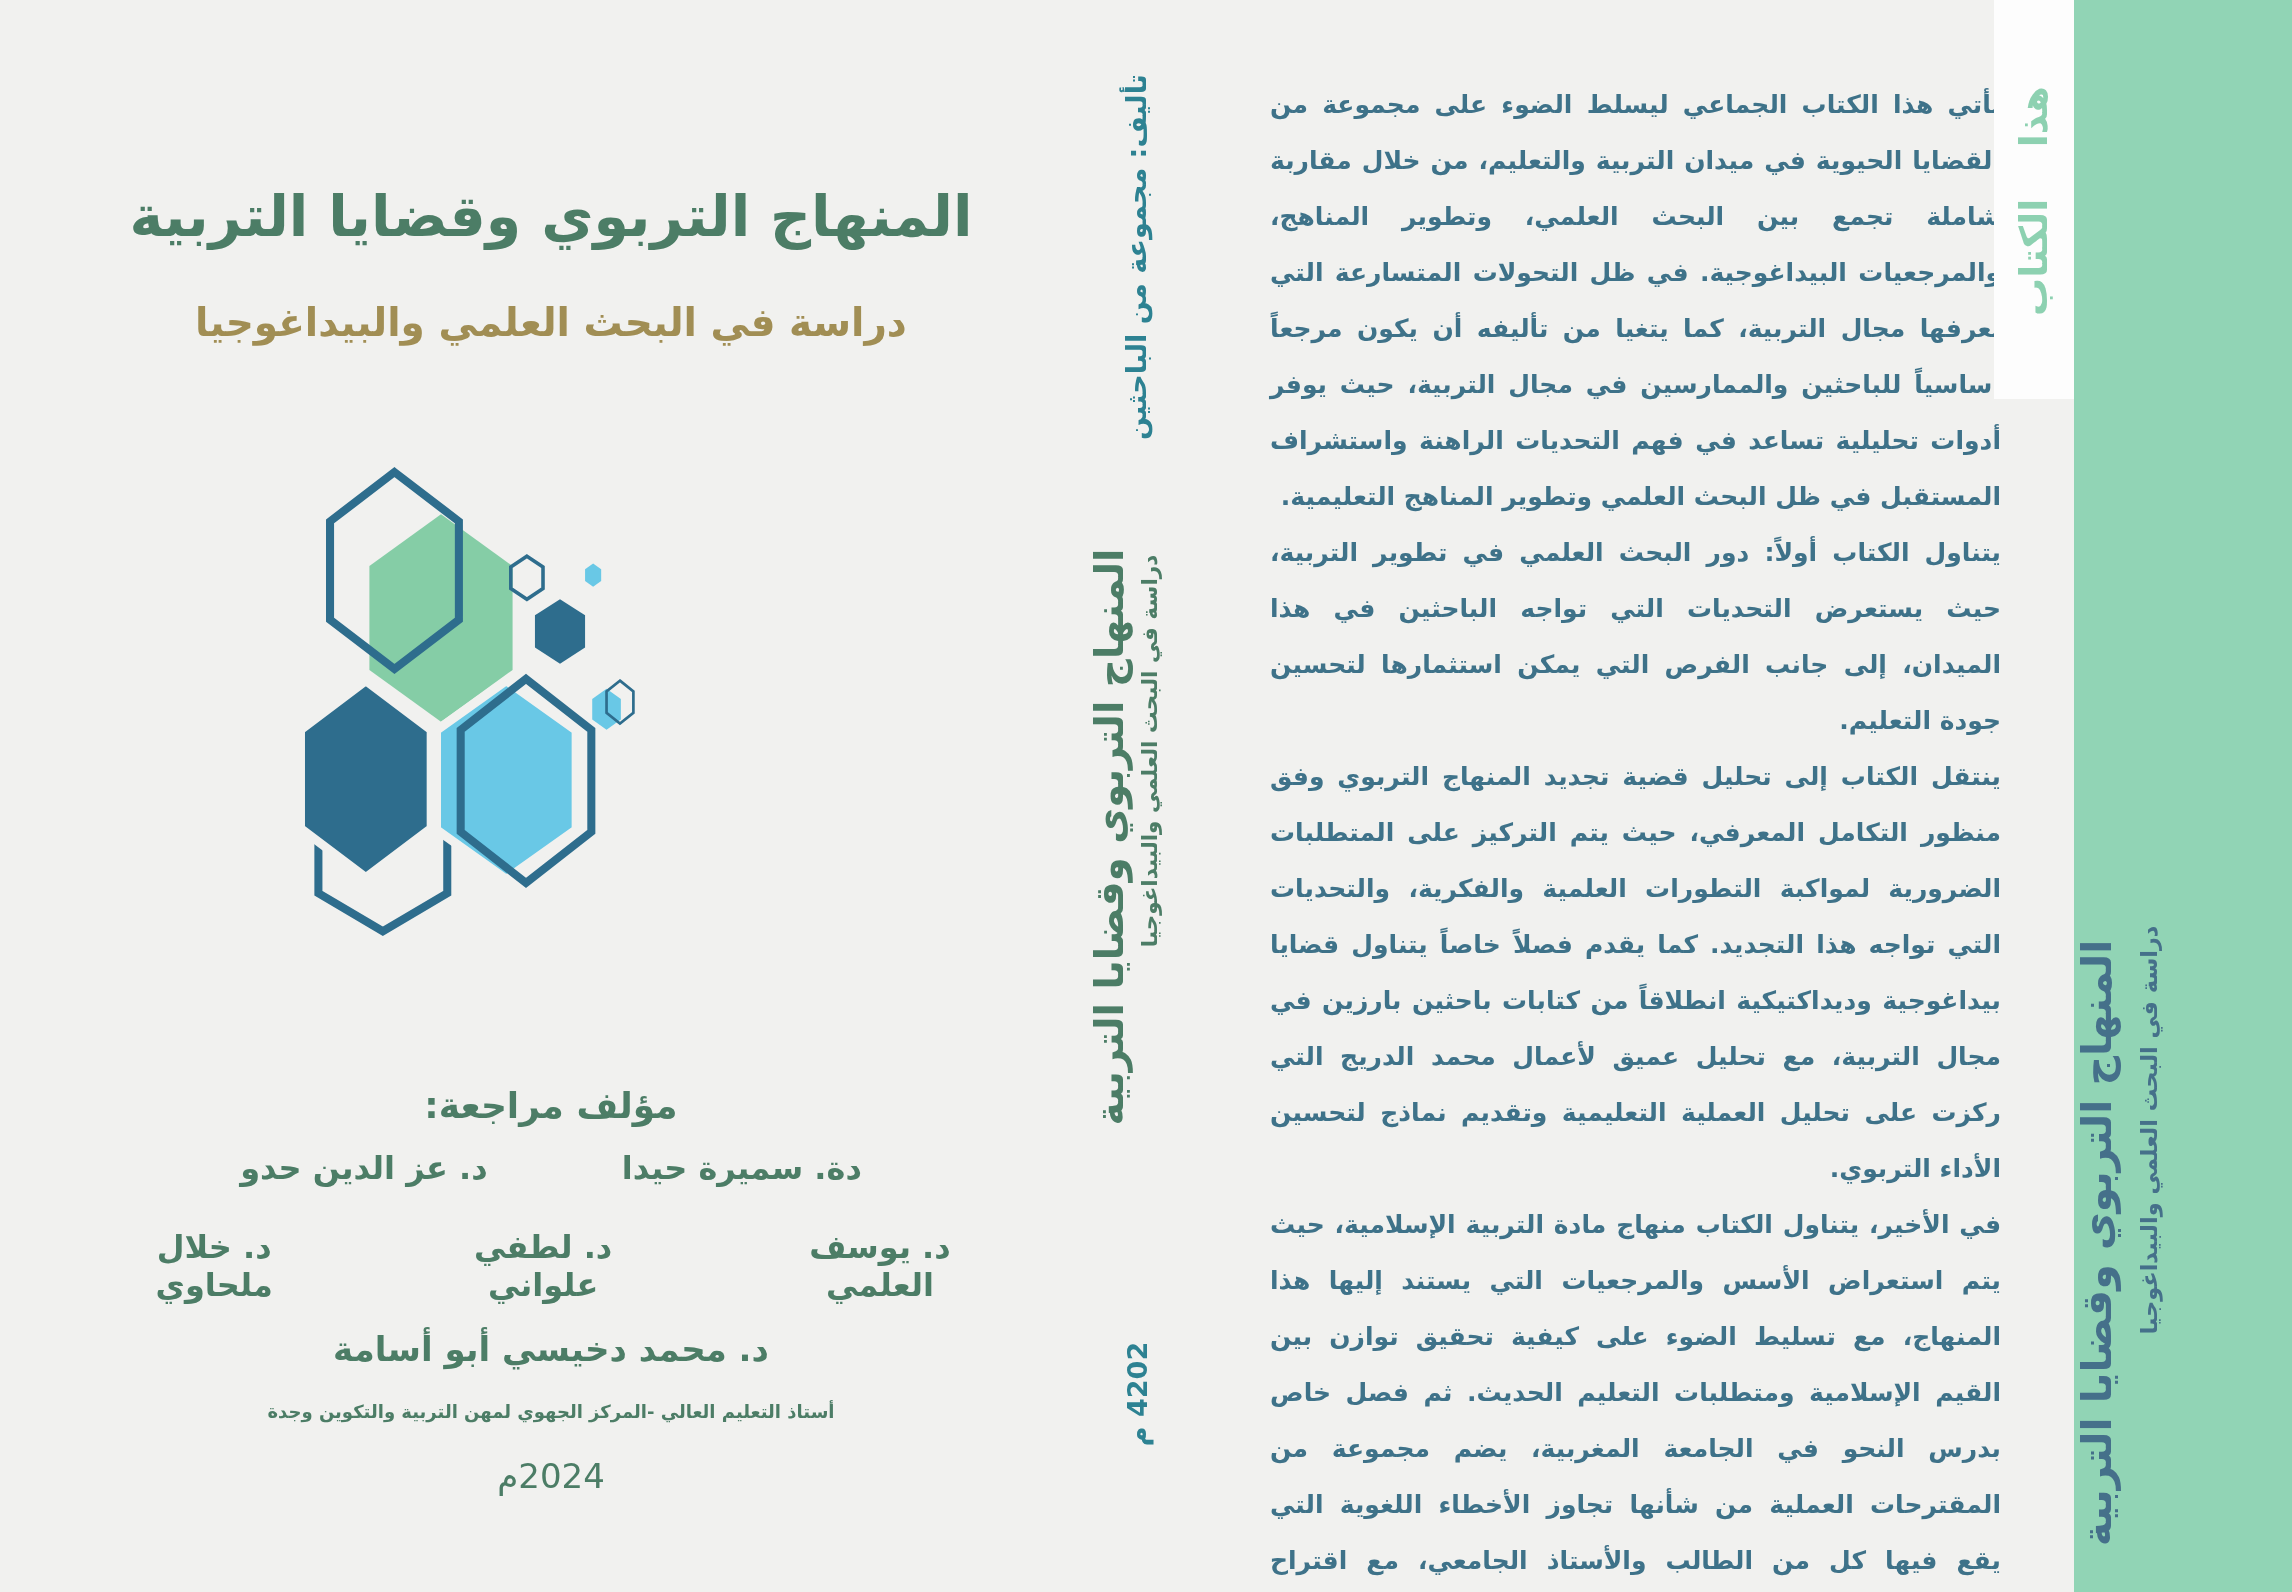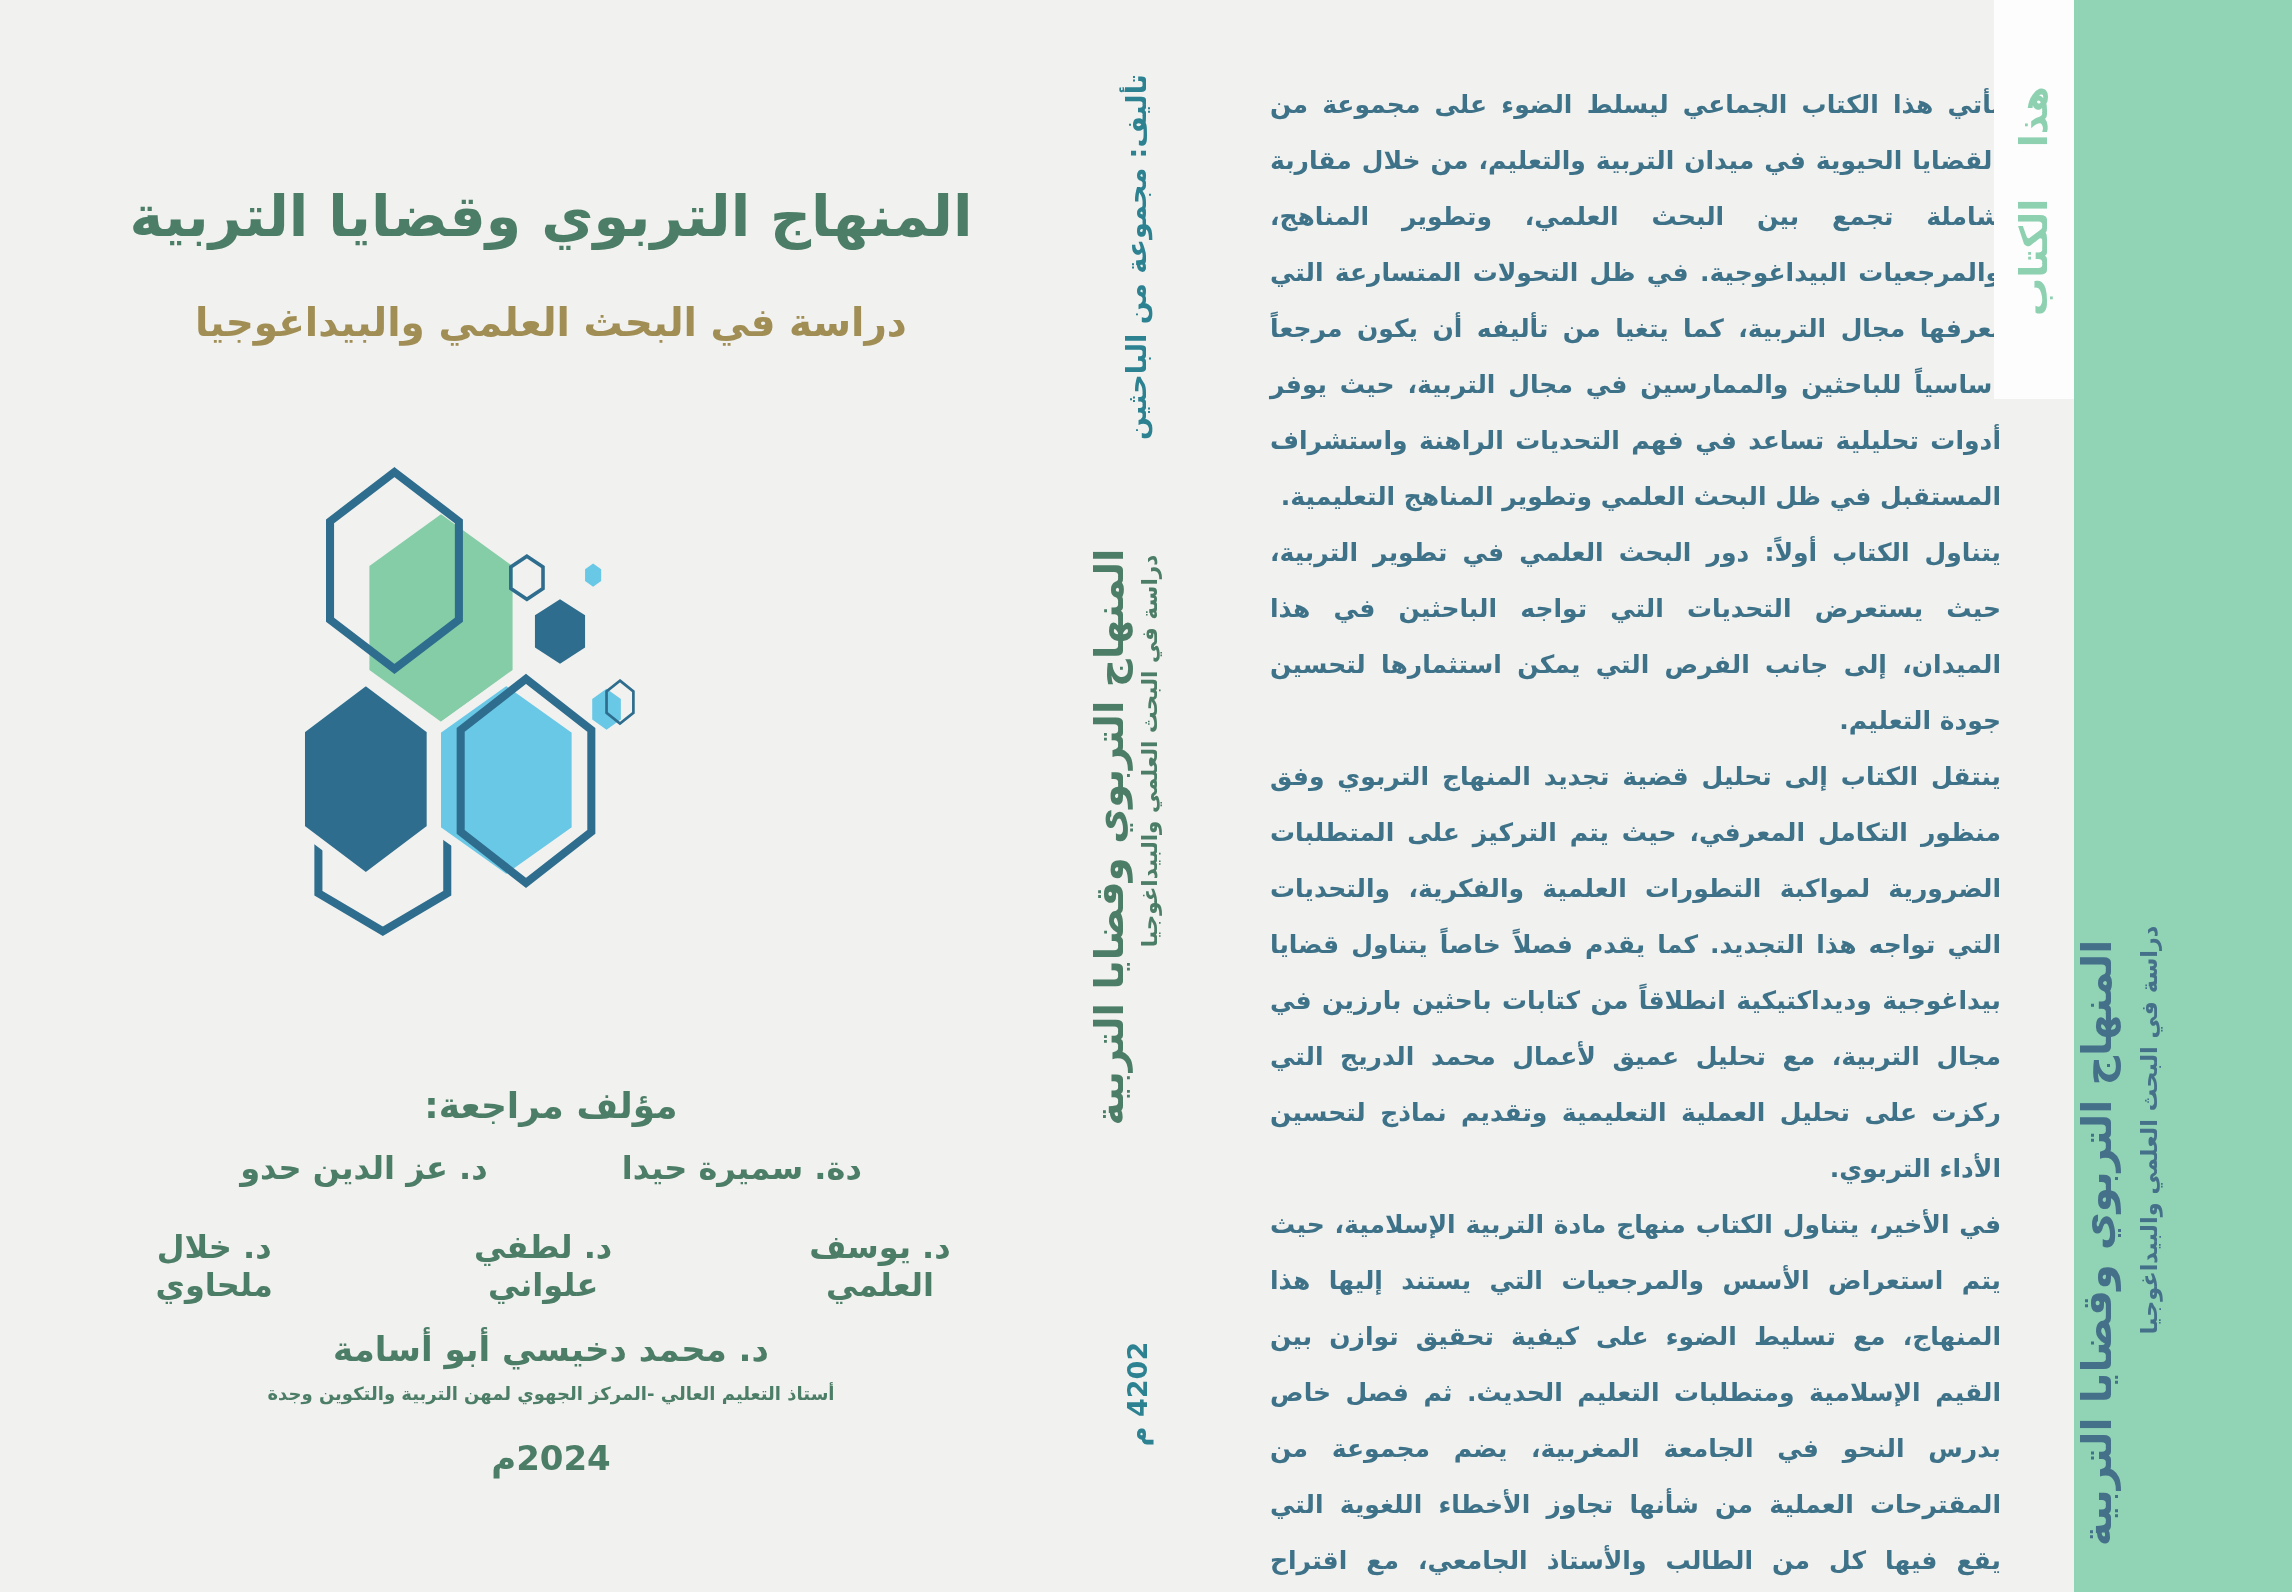--- a/index.html
+++ b/index.html
@@ -46,23 +46,23 @@
   }
   .authors-heading, .review-heading {
     font-size: 36px; font-weight: bold; margin: 0 0 23px 0;
   }
   .authors-row {
     display: flex; justify-content: center;
     font-size: 32px; font-weight: bold;
   }
   .authors-row.r1 { gap: 134px; margin-bottom: 41px; }
   .authors-row.r2 { gap: 99px; margin-bottom: 25px; }
-  .reviewer-name { font-size: 34px; font-weight: bold; margin: 0 0 14px 0; }
+  .reviewer-name { font-size: 34px; font-weight: bold; margin: 0 0 32px 0; }
   .reviewer-aff  { font-size: 18px; font-weight: bold; margin: 0 0 34px 0; }
-  .front-year    { font-size: 34px; font-weight: bold; margin: 8px; }
+  .front-year    { font-size: 34px; font-weight: normal; margin: 8px; }
 
   
   .vtext {
     position: absolute; white-space: nowrap;
     transform: translate(-50%,-50%) rotate(-90deg);
     direction: rtl; font-weight: bold;
   }
   .spine-byline { left: 1136px; top: 257px; font-size: 27px; color: var(--teal, #2d8292); }
   .spine-title  { left: 1109px; top: 837px; font-size: 39px; color: var(--front-green, #4c7d66); }
   .spine-subtitle { left: 1149px; top: 751px; font-size: 21.5px; color: var(--front-green, #4c7d66); }

